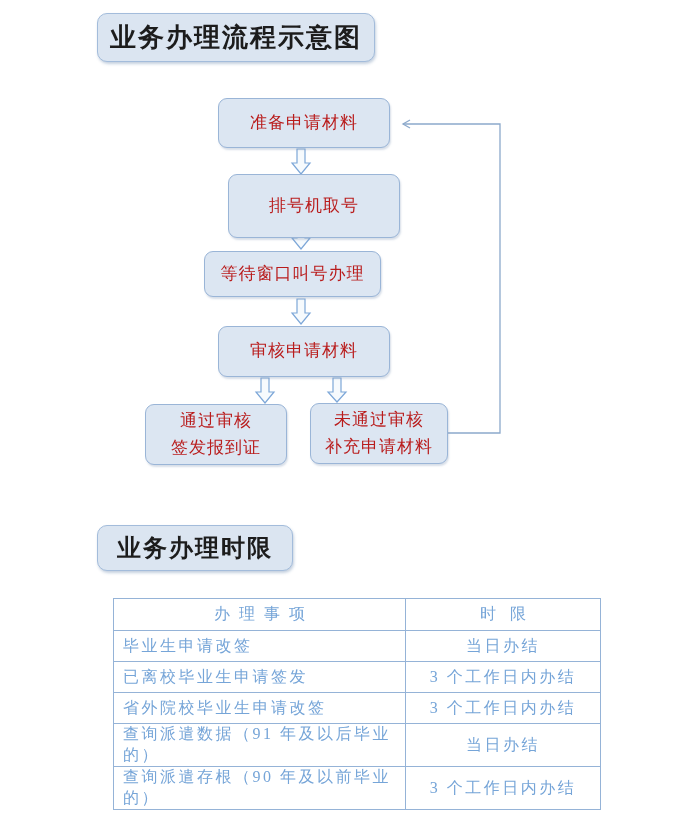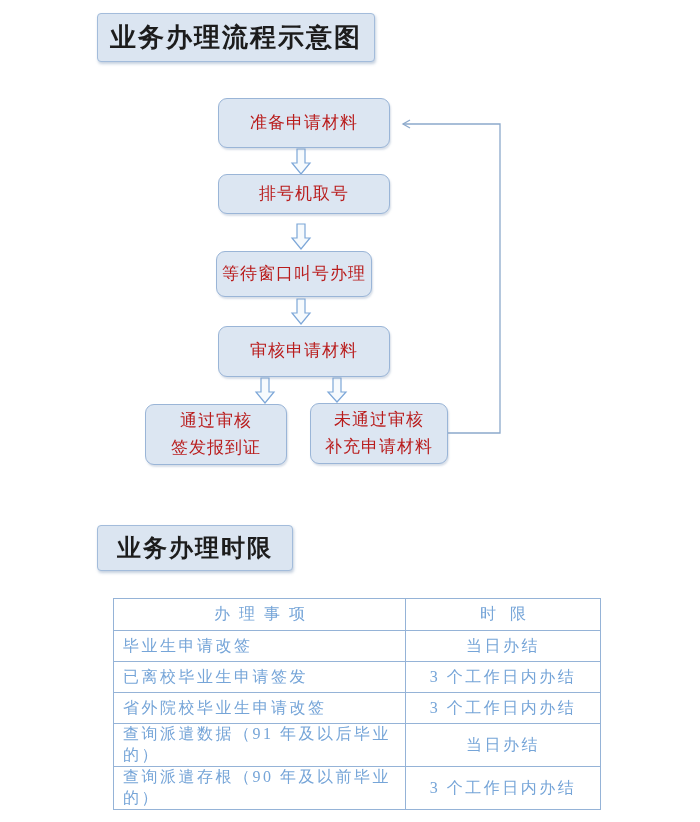--- a/index.html
+++ b/index.html
@@ -3,37 +3,37 @@
 <meta charset="utf-8">
 <style>
   * { margin:0; padding:0; box-sizing:border-box; }
   html,body { background:#ffffff; }
   .canvas {
     position:relative; width:700px; height:822px; background:#ffffff;
     font-family:"Liberation Serif","DejaVu Serif",serif; overflow:hidden;
   }
   .title-box {
     position:absolute; background:#dbe5f1; border:1px solid #a3bcdb;
-    border-radius:4px; display:flex; align-items:center; justify-content:center;
+    border-radius:10px; display:flex; align-items:center; justify-content:center;
     font-weight:bold; color:#1c1c1c; letter-spacing:2px;
     box-shadow:1px 2px 3px rgba(125,150,185,0.45);
   }
   #title1 { left:97px; top:13px; width:278px; height:49px; font-size:26px; }
   #title2 { left:97px; top:525px; width:196px; height:46px; font-size:24px; }
 
   .flow-box {
     position:absolute; background:#dce6f2; border:1px solid #9ab5d7;
     border-radius:9px; color:#b91c1c; display:flex; flex-direction:column;
     align-items:center; justify-content:center; font-size:17px;
     letter-spacing:1px; line-height:1.55;
     box-shadow:1px 2px 2px rgba(140,160,190,0.35);
   }
   #box1 { left:218px; top:98px;  width:172px; height:50px; }
-  #box2 { left:218px; top:174px; width:172px; height:40px; }
-  #box3 { left:216px; top:251px; width:156px; height:46px; }
+  #box2 { left:228px; top:174px; width:172px; height:64px; }
+  #box3 { left:204px; top:251px; width:177px; height:46px; }
   #box4 { left:218px; top:326px; width:172px; height:51px; }
   #box5 { left:145px; top:404px; width:142px; height:61px; }
   #box6 { left:310px; top:403px; width:138px; height:61px; }
 
   svg.overlay { position:absolute; left:0; top:0; width:700px; height:822px; }
   .block-arrow { fill:#f6fafd; stroke:#7da7d8; stroke-width:1.2; }
   .loop-line { fill:none; stroke:#8ca9cb; stroke-width:1.3; }
 
   table.limits {
     position:absolute; left:113px; top:598px; width:487px;

